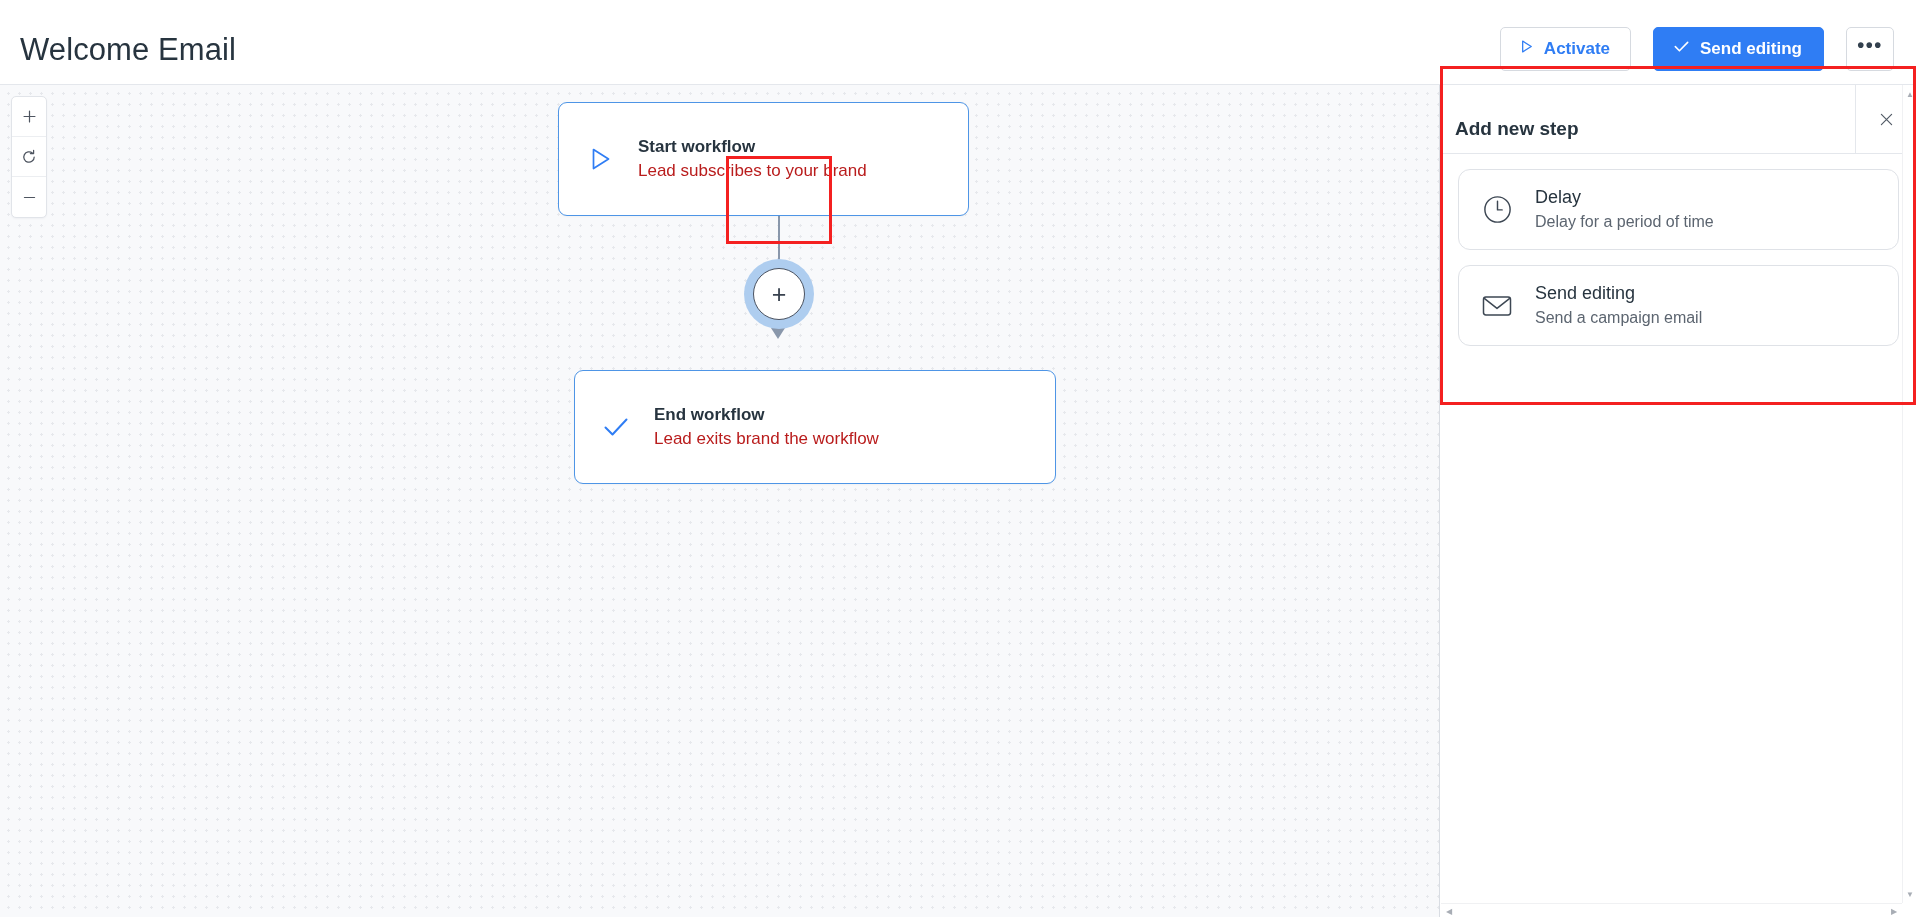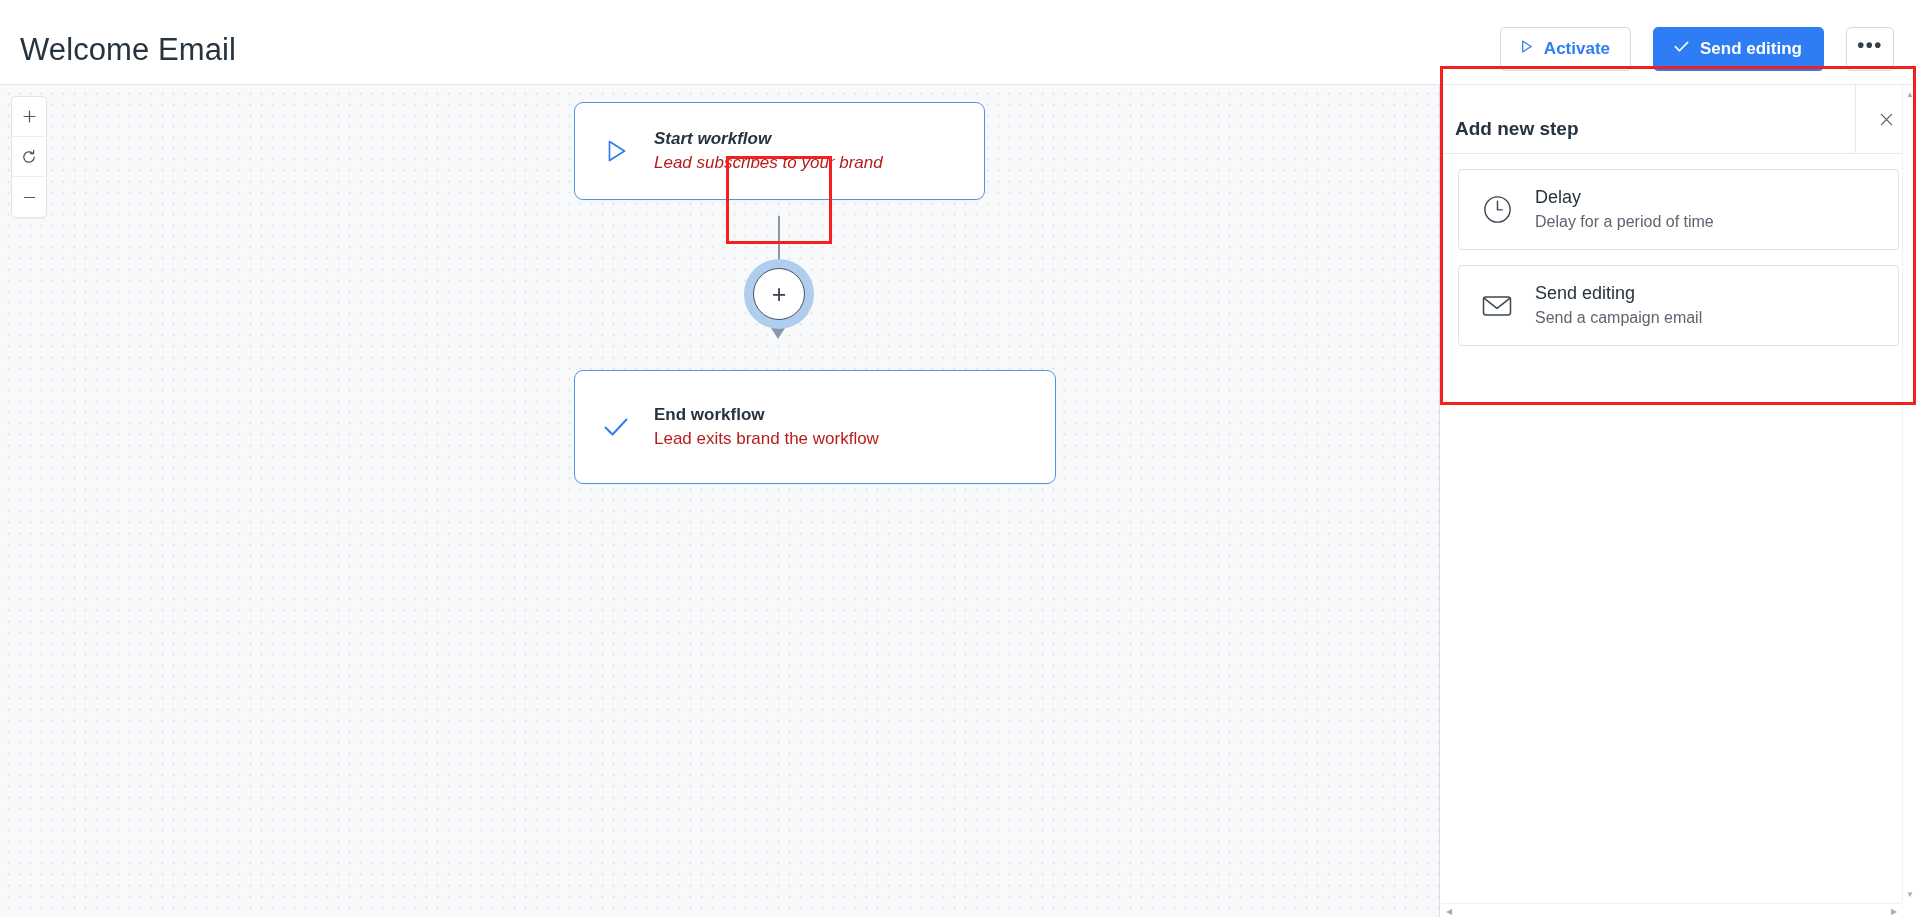--- a/index.html
+++ b/index.html
@@ -126,21 +126,21 @@
     background: #ffffff;
     border: 1px solid #4e95e6;
     border-radius: 9px;
     display: flex;
     align-items: center;
     padding-left: 25px;
     gap: 22px;
     box-shadow: 0 1px 2px rgba(16,24,40,0.03);
     cursor: pointer;
   }
-  .node-start { left: 574px; top: 17px; width: 411px; height: 98px; font-style: italic; }
+  .node-start { left: 558px; top: 17px; width: 411px; height: 114px; }
   .node-end   { left: 574px; top: 285px; width: 482px; height: 114px; }
 
   .node-icon {
     flex: 0 0 auto;
     width: 32px;
     height: 32px;
     display: flex;
     align-items: center;
     justify-content: center;
     color: #2f7df4;
@@ -249,21 +249,21 @@
     justify-content: center;
     border-left: 1px solid #e4e7ec;
     cursor: pointer;
     color: #525b66;
   }
 
   .panel-body { padding: 15px 17px 0 17px; }
 
   .step-card {
     border: 1px solid #dfe2e7;
-    border-radius: 4px;
+    border-radius: 12px;
     height: 81px;
     display: flex;
     align-items: center;
     padding-left: 21px;
     gap: 21px;
     margin-bottom: 15px;
     background: #ffffff;
     cursor: pointer;
   }
   .step-icon {

